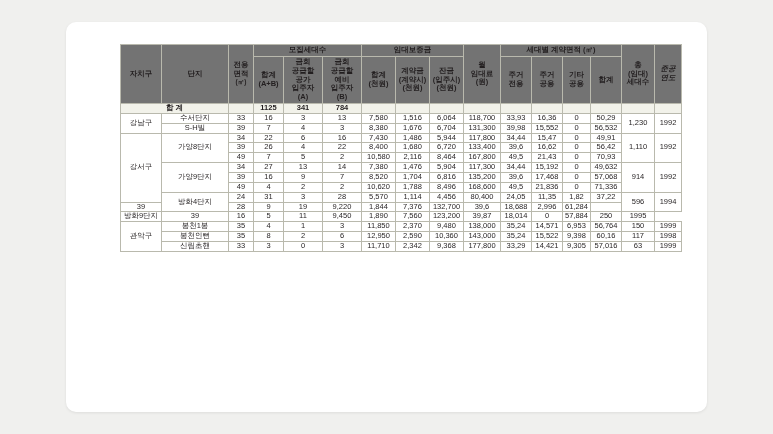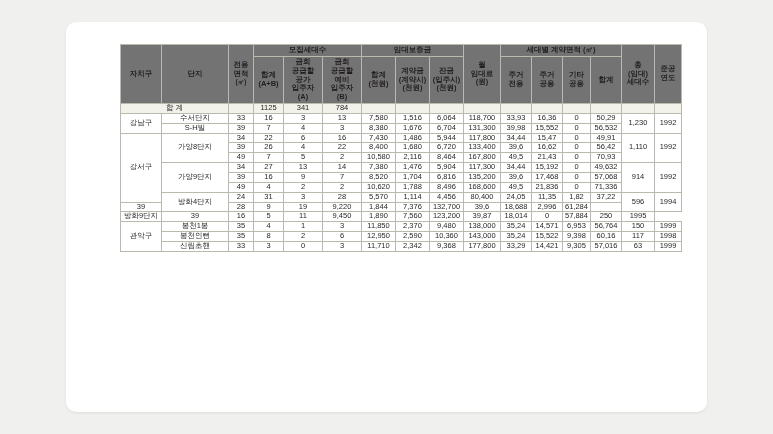--- a/index.html
+++ b/index.html
@@ -47,40 +47,40 @@
   }
   table.apt thead th {
     background: #737373;
     font-weight: bold;
     font-size: 7.5px;
     padding: 1px 0;
   }
   .small-note { font-size: 6.5px; }
   tr.total-row td {
     background: #f2f2ea;
-    font-weight: normal;
+    font-weight: bold;
   }
   td.num { text-align: center; }
   td.name { text-align: center; }
   .h-dong { width: 40px; margin-top: 44px; }
   .h-danji { width: 66px; }
   .h-area { width: 24px; }
   .h-sum { width: 29px; }
   .h-pub { width: 38px; }
   .h-pre { width: 38px; }
   .h-total-dep { width: 33px; }
   .h-contract { width: 33px; margin-left: 44px; }
   .h-balance { width: 33px; }
   .h-rent { width: 36px; }
   .h-res { width: 30px; }
   .h-share { width: 30px; }
   .h-etc { width: 27px; }
   .h-asum { width: 30px; }
   .h-count { width: 32px; }
-  .h-year { width: 26px; }
+  .h-year { width: 26px; font-style: italic; }
   .cellpad { padding: 2px 1px; }
 </style>
 </head>
 <body>
 
 <div class="page">
   <div class="card">
     <div class="table-wrap">
       <table class="apt">
         <thead>

